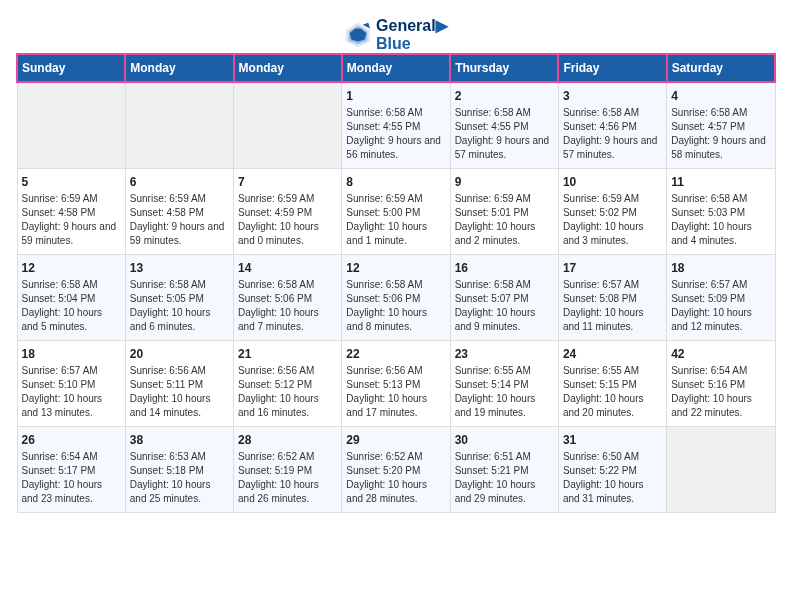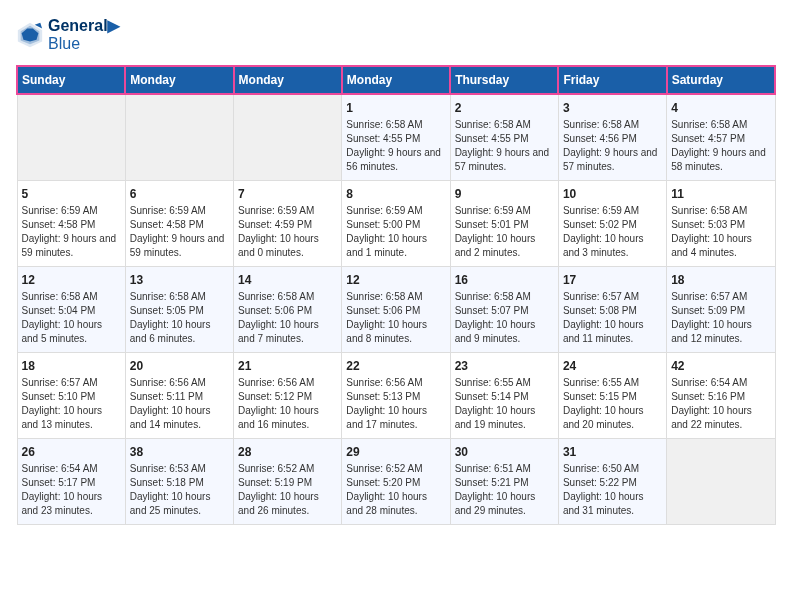--- a/index.html
+++ b/index.html
@@ -5,23 +5,22 @@
     * { box-sizing: border-box; margin: 0; padding: 0; }
     body {
       font-family: Arial, sans-serif;
       background: #fff;
       width: 792px;
       min-height: 612px;
       padding: 16px;
     }
     .header {
       display: flex;
-      justify-content: flex-start;
+      justify-content: center;
       align-items: flex-start;
-      margin-bottom: 12px;
     }
     .logo {
       display: flex;
       align-items: center;
       gap: 4px;
     }
     .logo-icon {
       width: 28px;
       height: 28px;
     }
@@ -90,21 +89,21 @@
 <div class="header">
   <div class="logo">
     <svg class="logo-icon" viewBox="0 0 30 30" xmlns="http://www.w3.org/2000/svg">
       <polygon points="15,2 28,10 28,22 15,28 2,22 2,10" fill="#1a5fa8" opacity="0.15"></polygon>
       <polygon points="15,5 25,11 25,21 15,25 5,21 5,11" fill="#1a5fa8" opacity="0.3"></polygon>
       <polygon points="18,8 24,13 22,20 15,22 8,20 6,13 12,8" fill="#1a5fa8"></polygon>
       <polygon points="20,4 28,8 26,2" fill="#1a5fa8"></polygon>
     </svg>
     <div>
       <div style="font-size:16px;font-weight:bold;color:#003366;">General<span style="color:#1a5fa8;">▶</span></div>
-      <div style="font-size:16px;font-weight:normal;color:#1a5fa8;">Blue</div>
+      <div style="font-size:16px;font-weight:bold;color:#1a5fa8;">Blue</div>
     </div>
   </div>
   <div class="title-block">
     <div class="main-title"></div>
     <div class="subtitle"></div>
   </div>
 </div>
 
 <table>
   <thead>

